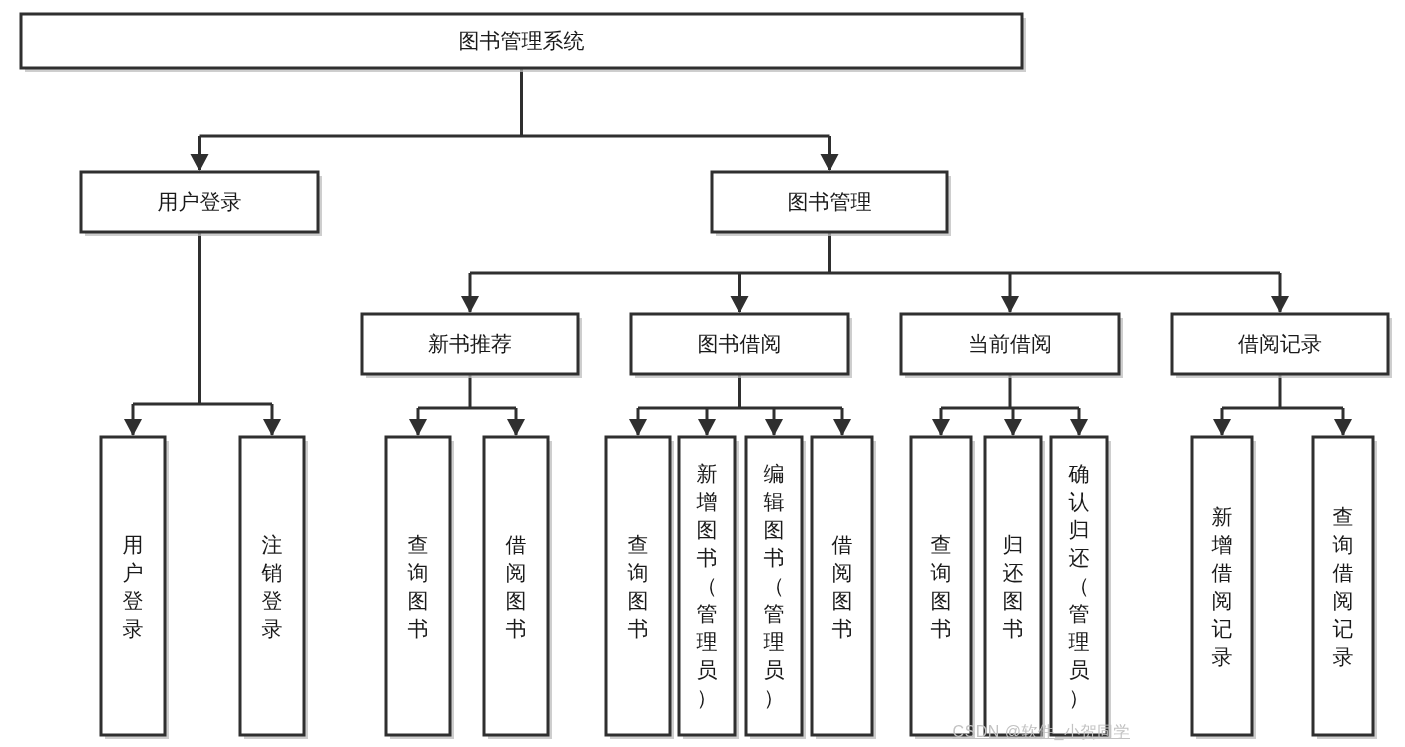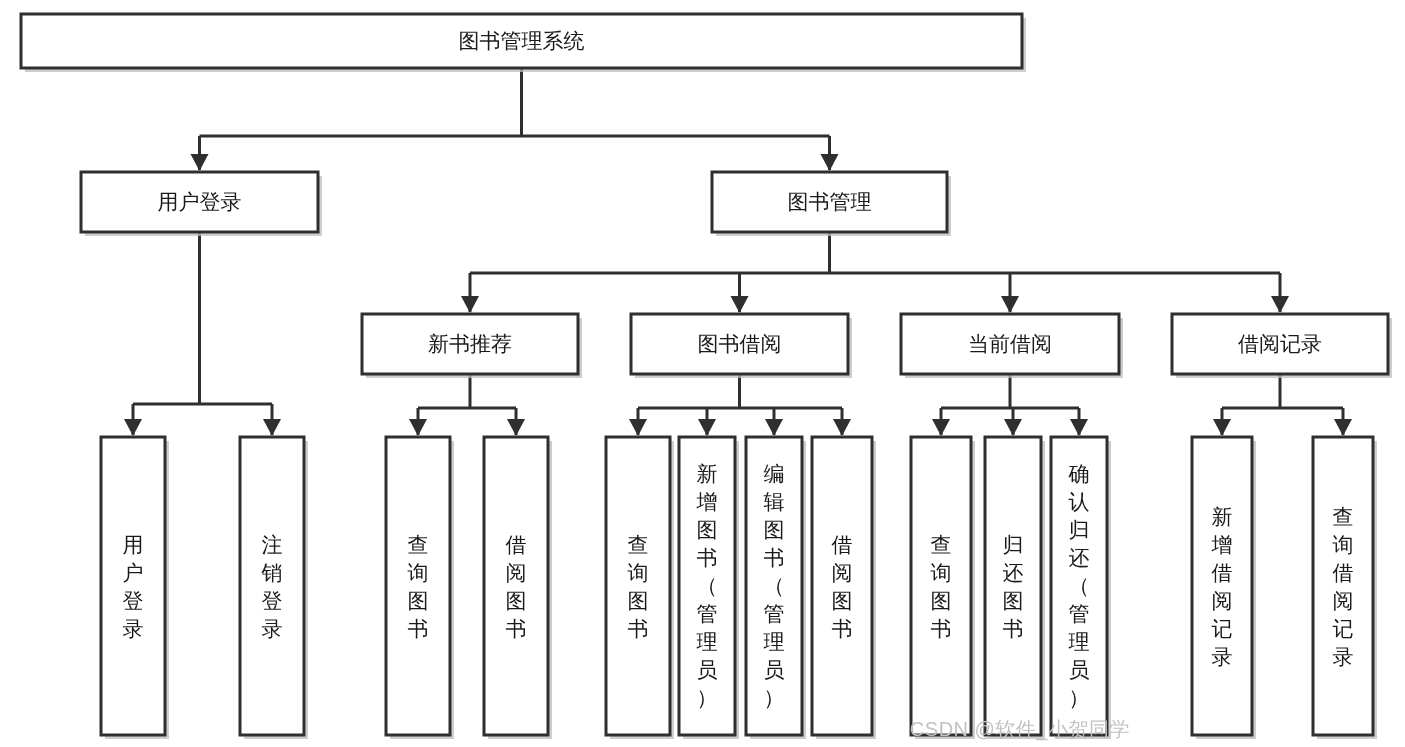--- a/index.html
+++ b/index.html
@@ -55,25 +55,26 @@
     font-family: "Liberation Sans", "DejaVu Sans", sans-serif;
     font-size: 21px;
     fill: #1a1a1a;
     text-anchor: middle;
   }
   .watermark {
     position: absolute;
     right: 14px;
     bottom: 4px;
     font-family: "Liberation Sans", "DejaVu Sans", sans-serif;
-    font-size: 20px;
+    font-size: 16px;
     color: #c2c2c2;
     letter-spacing: 0.5px;
     white-space: nowrap;
     pointer-events: none;
+    text-decoration: underline;
   }
 </style>
 </head>
 <body>
 
 <div id="diagram-root">
 
   <svg class="flow" viewBox="0 0 1405 747" xmlns="http://www.w3.org/2000/svg">
 
     <g id="edge-layer">

